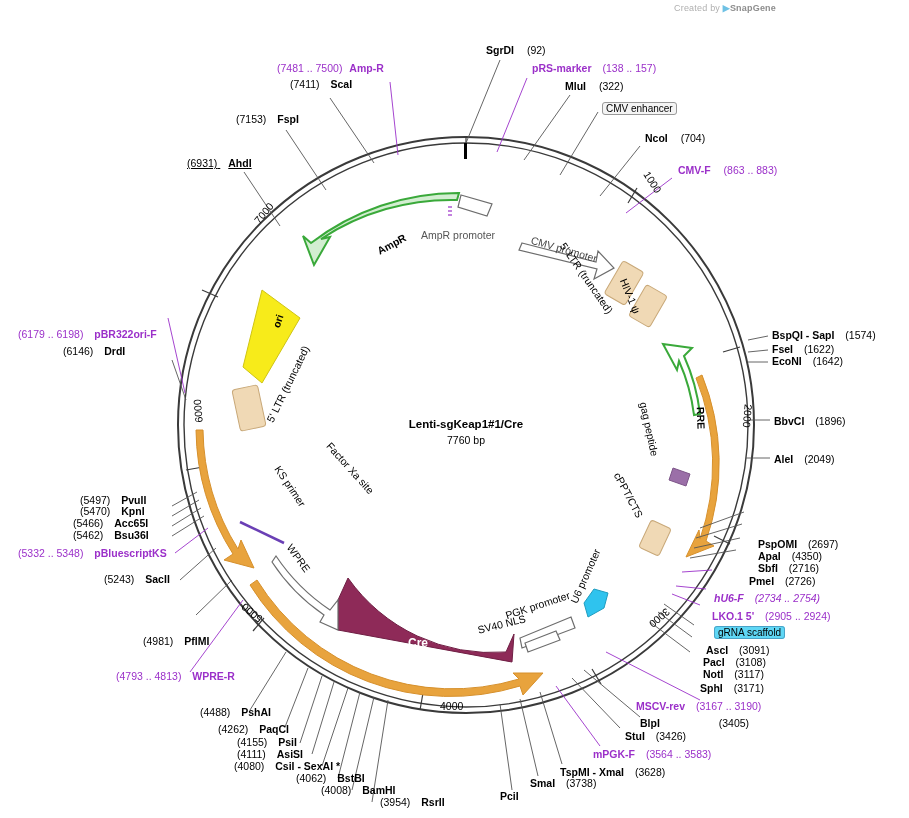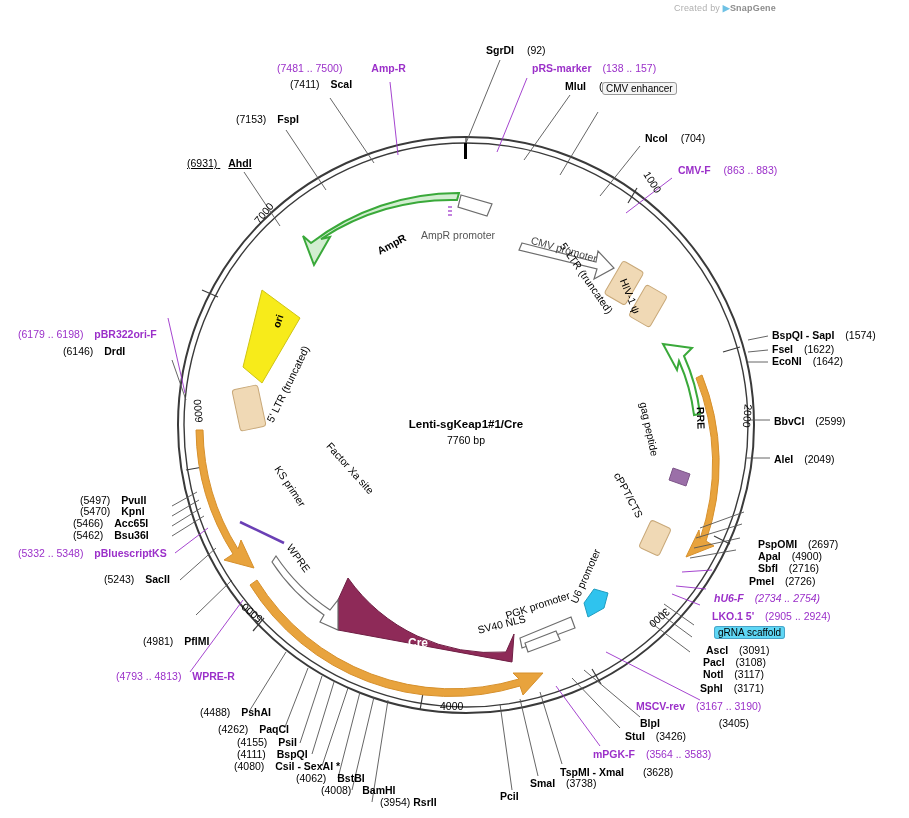--- a/index.html
+++ b/index.html
@@ -256,35 +256,35 @@
     <span class="pos" style="margin-left:10px;">(92)</span>
   </div>
   <div class="lbl violet" style="left:532px; top:62px;">
     <span class="nm">pRS-marker</span>
     <span class="pos" style="margin-left:8px;">(138 .. 157)</span>
   </div>
   <div class="lbl" style="left:565px; top:80px;">
     <span class="nm">MluI</span>
     <span class="pos" style="margin-left:10px;">(322)</span>
   </div>
-  <div class="lbl" style="left:602px; top:82px;">
+  <div class="lbl" style="left:602px; top:102px;">
     <span class="boxed">CMV enhancer</span>
   </div>
   <div class="lbl" style="left:645px; top:132px;">
     <span class="nm">NcoI</span>
     <span class="pos" style="margin-left:10px;">(704)</span>
   </div>
   <div class="lbl violet" style="left:678px; top:164px;">
     <span class="nm">CMV-F</span>
     <span class="pos" style="margin-left:10px;">(863 .. 883)</span>
   </div>
 
   <div class="lbl violet" style="left:277px; top:62px;">
     <span class="pos">(7481 .. 7500)</span>
-    <span class="nm" style="margin-left:26px;">Amp-R</span>
+    <span class="nm" style="margin-left:4px;">Amp-R</span>
   </div>
   <div class="lbl" style="left:290px; top:78px;text-align:right;">
     <span class="pos">(7411)</span>
     <span class="nm" style="margin-left:8px;">ScaI</span>
   </div>
   <div class="lbl" style="left:236px; top:113px;">
     <span class="pos">(7153)</span>
     <span class="nm" style="margin-left:8px;">FspI</span>
   </div>
   <div class="lbl" style="left:187px; top:157px;text-decoration:underline;">
@@ -341,49 +341,49 @@
   <div class="lbl" style="left:218px; top:723px;">
     <span class="pos">(4262)</span>
     <span class="nm" style="margin-left:8px;">PaqCI</span>
   </div>
   <div class="lbl" style="left:237px; top:736px;">
     <span class="pos">(4155)</span>
     <span class="nm" style="margin-left:8px;">PsiI</span>
   </div>
   <div class="lbl" style="left:237px; top:748px;">
     <span class="pos">(4111)</span>
-    <span class="nm" style="margin-left:8px;">BspQI</span>
+    <span class="nm" style="margin-left:8px;">AsiSI</span>
   </div>
   <div class="lbl" style="left:234px; top:760px;">
     <span class="pos">(4080)</span>
     <span class="nm" style="margin-left:8px;">CsiI  - SexAI *</span>
   </div>
   <div class="lbl" style="left:296px; top:772px;">
     <span class="pos">(4062)</span>
     <span class="nm" style="margin-left:8px;">BstBI</span>
   </div>
   <div class="lbl" style="left:321px; top:784px;">
     <span class="pos">(4008)</span>
     <span class="nm" style="margin-left:8px;">BamHI</span>
   </div>
   <div class="lbl" style="left:380px; top:796px;">
     <span class="pos">(3954)</span>
-    <span class="nm" style="">RsrII</span>
+    <span class="nm" style="margin-left:8px;">RsrII</span>
   </div>
   <div class="lbl" style="left:500px; top:790px;">
     <span class="nm">PciI</span>
     <span class="pos" style="margin-left:8px;"></span>
   </div>
   <div class="lbl" style="left:530px; top:777px;">
     <span class="nm">SmaI</span>
     <span class="pos" style="margin-left:8px;">(3738)</span>
   </div>
   <div class="lbl" style="left:560px; top:766px;">
     <span class="nm">TspMI  - XmaI</span>
-    <span class="pos" style="margin-left:16px;">(3628)</span>
+    <span class="pos" style="margin-left:8px;">(3628)</span>
   </div>
   <div class="lbl violet" style="left:593px; top:748px;">
     <span class="nm">mPGK-F</span>
     <span class="pos" style="margin-left:8px;">(3564 .. 3583)</span>
   </div>
   <div class="lbl" style="left:625px; top:730px;">
     <span class="nm">StuI</span>
     <span class="pos" style="margin-left:8px;">(3426)</span>
   </div>
   <div class="lbl" style="left:640px; top:717px;">
@@ -425,41 +425,41 @@
   <div class="lbl" style="left:749px; top:575px;">
     <span class="nm">PmeI</span>
     <span class="pos" style="margin-left:8px;">(2726)</span>
   </div>
   <div class="lbl" style="left:758px; top:562px;">
     <span class="nm">SbfI</span>
     <span class="pos" style="margin-left:8px;">(2716)</span>
   </div>
   <div class="lbl" style="left:758px; top:550px;">
     <span class="nm">ApaI</span>
-    <span class="pos" style="margin-left:8px;">(4900)</span>
+    <span class="pos" style="margin-left:8px;">(4350)</span>
   </div>
   <div class="lbl" style="left:758px; top:538px;">
     <span class="nm">PspOMI</span>
     <span class="pos" style="margin-left:8px;">(2697)</span>
   </div>
 
   <div class="lbl" style="left:772px; top:329px;">
     <span class="nm">BspQI  - SapI</span>
     <span class="pos" style="margin-left:8px;">(1574)</span>
   </div>
   <div class="lbl" style="left:772px; top:343px;">
     <span class="nm">FseI</span>
     <span class="pos" style="margin-left:8px;">(1622)</span>
   </div>
   <div class="lbl" style="left:772px; top:355px;">
     <span class="nm">EcoNI</span>
     <span class="pos" style="margin-left:8px;">(1642)</span>
   </div>
   <div class="lbl" style="left:774px; top:415px;">
     <span class="nm">BbvCI</span>
-    <span class="pos" style="margin-left:8px;">(2599)</span>
+    <span class="pos" style="margin-left:8px;">(1896)</span>
   </div>
   <div class="lbl" style="left:774px; top:453px;">
     <span class="nm">AleI</span>
     <span class="pos" style="margin-left:8px;">(2049)</span>
   </div>
 
 </div>
 
 </body></html>

